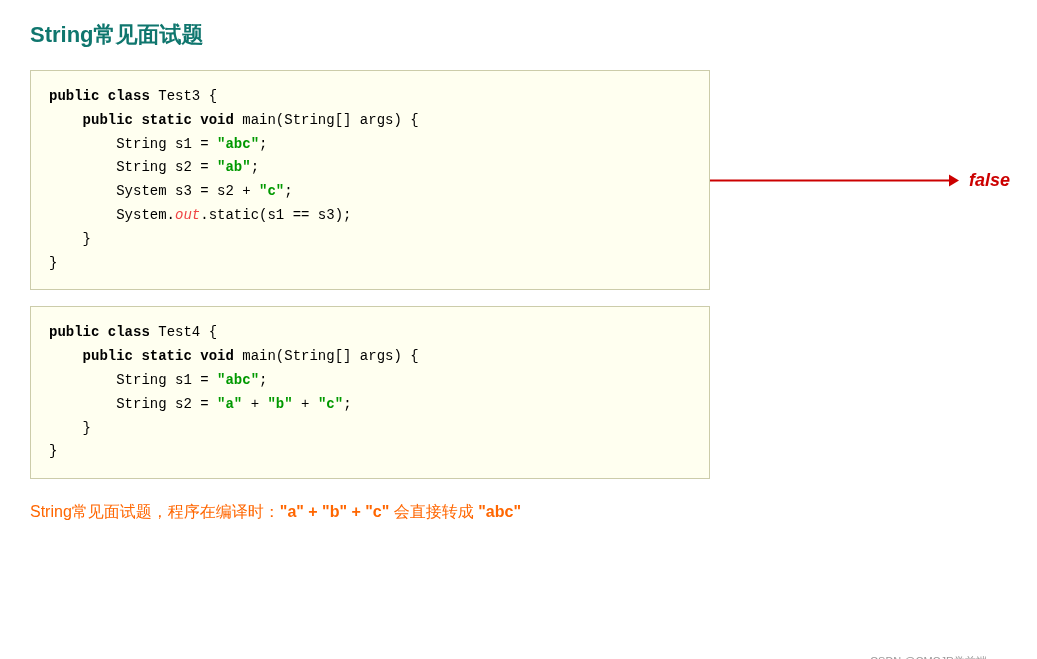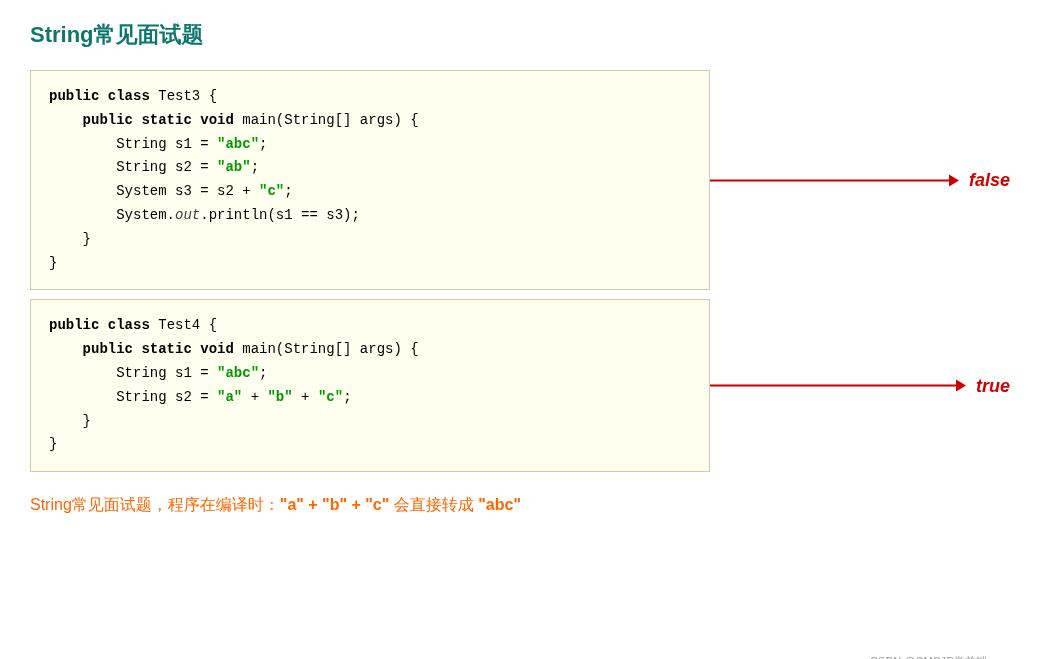--- a/index.html
+++ b/index.html
@@ -18,21 +18,21 @@
 
     .page-title {
       font-size: 22px;
       font-weight: bold;
       color: #0f766e;
       margin-bottom: 20px;
     }
 
     .code-section {
       position: relative;
-      margin-bottom: 9px;
+      margin-bottom: 16px;
     }
 
     .code-box {
       background: #fffff0;
       border: 1px solid #ccccaa;
       padding: 14px 18px;
       width: 680px;
       font-family: 'Courier New', Courier, monospace;
       font-size: 14px;
       line-height: 1.7;
@@ -47,21 +47,21 @@
       font-weight: bold;
       color: #000000;
     }
 
     .str {
       color: #009900;
       font-weight: bold;
     }
 
     .out-method {
-      color: #404040;
+      color: #ef4444;
       font-style: italic;
     }
 
     .arrow-container {
       position: absolute;
       top: 50%;
       left: 680px;
       transform: translateY(-50%);
       display: flex;
       align-items: center;
@@ -127,21 +127,21 @@
       <span class="code-line"><span class="kw">public class</span><span> Test3 {</span></span>
 
       <span class="code-line"><span class="kw">    public static void</span><span> main(String[] args) {</span></span>
 
       <span class="code-line"><span>        String s1 = </span><span class="str">"abc"</span><span>;</span></span>
 
       <span class="code-line"><span>        String s2 = </span><span class="str">"ab"</span><span>;</span></span>
 
       <span class="code-line"><span>        System s3 = s2 + </span><span class="str">"c"</span><span>;</span></span>
 
-      <span class="code-line"><span>        System.</span><span class="out-method">out</span><span>.println(s1 == s3);</span></span>
+      <span class="code-line"><span>        System.</span><span class="out-method">out</span><span>.static(s1 == s3);</span></span>
 
       <span class="code-line"><span>    }</span></span>
 
       <span class="code-line"><span>}</span></span>
     </div>
     <div class="arrow-container">
       <div class="arrow-line"></div>
       <div class="arrow-head"></div>
       <span class="arrow-label">false</span>
     </div>
@@ -156,25 +156,20 @@
 
       <span class="code-line"><span>        String s1 = </span><span class="str">"abc"</span><span>;</span></span>
 
       <span class="code-line"><span>        String s2 = </span><span class="str">"a"</span><span> + </span><span class="str">"b"</span><span> + </span><span class="str">"c"</span><span>;</span></span>
 
 
       <span class="code-line"><span>    }</span></span>
 
       <span class="code-line"><span>}</span></span>
     </div>
-    <div class="arrow-container">
-      <div class="arrow-line"></div>
-      <div class="arrow-head"></div>
-      <span class="arrow-label">true</span>
-    </div>
   </div>
 
   <div class="bottom-note">
     <span>String常见面试题，程序在编译时：</span><span class="bold-part">"a" + "b" + "c"</span><span> 会直接转成 </span><span class="bold-part">"abc"</span>
   </div>
 
   <div class="watermark">CSDN @CMCJR学前端</div>
 </div>
 
 </body></html>

